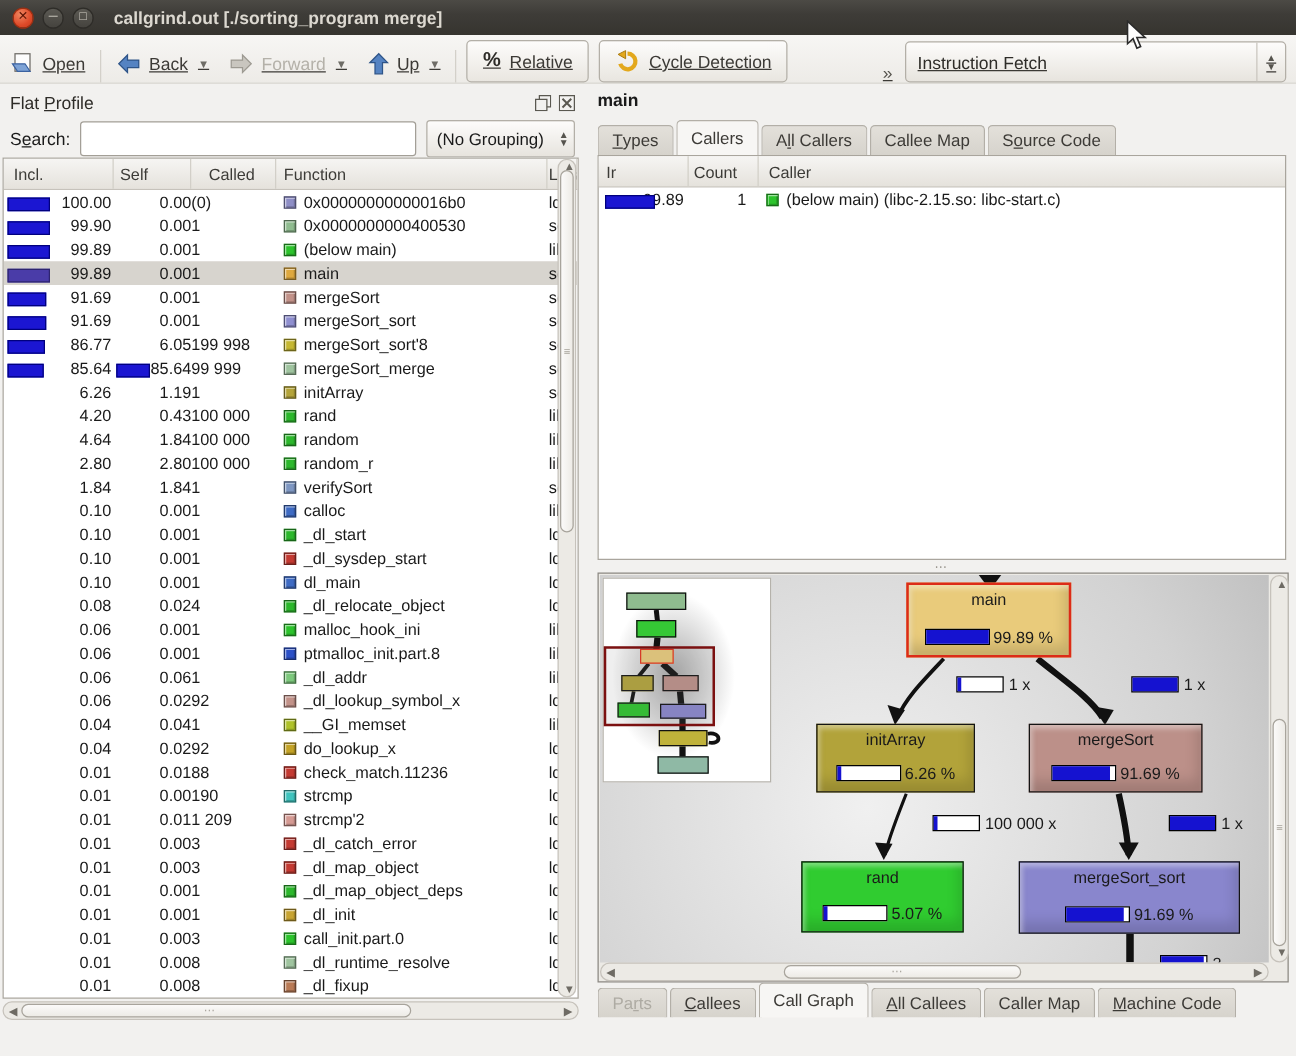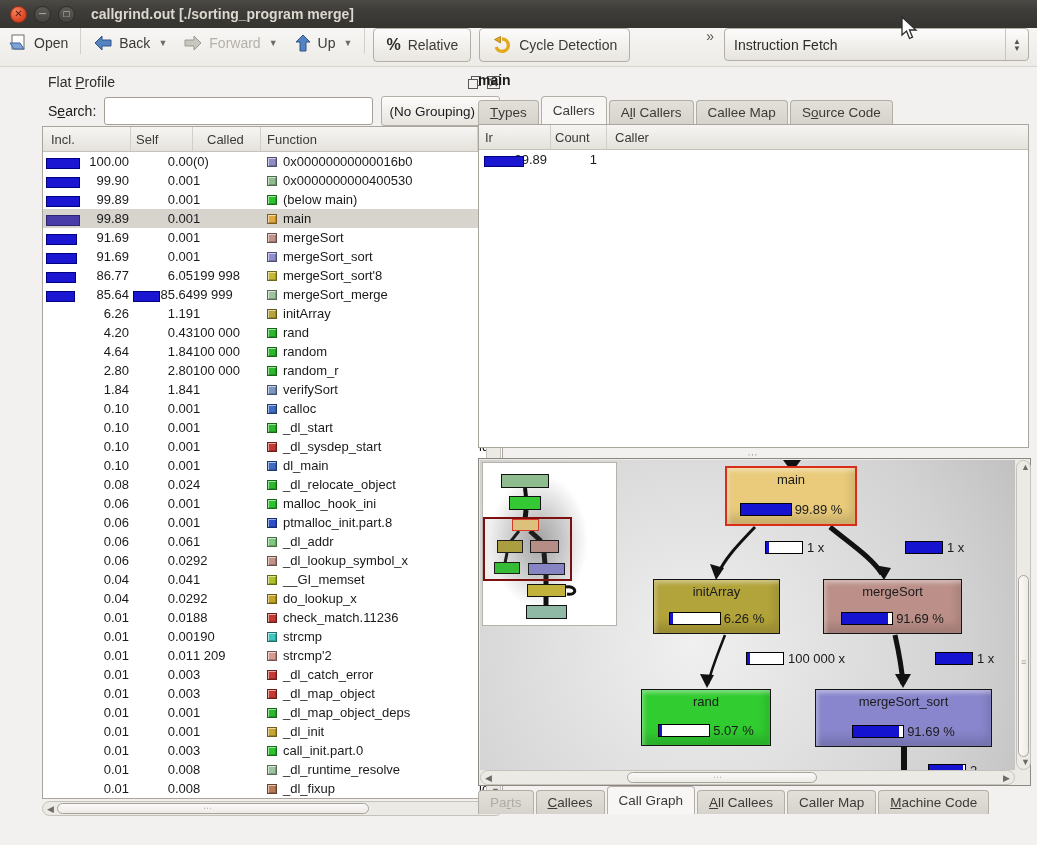--- a/index.html
+++ b/index.html
@@ -12,38 +12,38 @@
     display:flex;align-items:center;}
   .winbtn{width:17px;height:17px;border-radius:50%;margin-left:7px;display:flex;
     align-items:center;justify-content:center;font-size:10px;line-height:1;box-sizing:border-box;}
   .winbtn.close{background:radial-gradient(circle at 35% 30%,#F08660,#DF4A29 60%,#C03A1A);
     border:1px solid #9E2F12;color:#5E1505;margin-left:10px;}
   .winbtn.minmax{background:linear-gradient(180deg,#5C5A54,#45433E);border:1px solid #2E2C28;color:#CFCBC3;}
   .title-text{margin-left:16px;font-weight:bold;font-size:14px;color:#DCD8D0;}
   
   .toolbar{position:absolute;left:0;top:28px;width:100%;height:38px;
     background:linear-gradient(180deg,#F7F6F4,#EDEBE7);border-bottom:1px solid #D8D5CF;
-    display:flex;align-items:flex-start;font-size:14px;color:#3C3A36;}
+    display:flex;align-items:flex-end;font-size:14px;color:#3C3A36;text-decoration:underline;}
   .tbtn{display:flex;align-items:center;gap:6px;padding:0 8px;height:30px;}
   .tsep{width:1px;height:26px;background:#D3D0C9;margin:0 4px;}
   .caret{font-size:9px;color:#6E6C66;margin-left:2px;}
   .disabled-label{color:#B4B1A9;}
   .raisedbtn{display:flex;align-items:center;gap:7px;height:32px;padding:0 12px;
     background:linear-gradient(180deg,#FDFCFB,#E9E6E0);border:1px solid #B3AFA7;border-radius:4px;
     margin:0 4px;}
   .pct-glyph{font-size:16px;font-weight:bold;color:#2E2C28;}
   .overflow-chevron{margin:0 10px 0 72px;color:#55534D;font-size:14px;}
   .combo{display:flex;align-items:center;height:31px;flex:1;margin-right:8px;
     background:linear-gradient(180deg,#FDFCFB,#E7E4DE);border:1px solid #B3AFA7;border-radius:4px;}
   .combo .val{flex:1;padding-left:9px;font-size:14px;color:#2E2C28;}
   .spinner{display:flex;flex-direction:column;align-items:center;justify-content:center;
     width:22px;height:100%;border-left:1px solid #C9C5BE;color:#55534D;font-size:8px;line-height:7px;}
   .arrow-svg{display:block;}
   
-  .dock{position:absolute;left:0;top:66px;width:466px;height:752px;margin-left:40px;}
+  .dock{position:absolute;left:0;top:66px;width:466px;height:752px;}
   .dock-head{position:absolute;left:8px;top:6px;right:6px;height:20px;display:flex;align-items:center;font-size:14px;color:#2E2C28;}
   .dock-head .spacer{flex:1;}
   .dock-mini{width:14px;height:14px;margin-left:5px;display:flex;align-items:center;justify-content:center;}
   .search-row{position:absolute;left:8px;top:30px;right:6px;height:30px;display:flex;align-items:center;font-size:14px;}
   .search-input{width:264px;height:26px;margin-left:8px;background:#FFF;border:1px solid #A39F97;border-radius:3px;padding:0 6px;font:13px "Liberation Sans",sans-serif;}
   .group-combo{margin-left:8px;width:122px;height:28px;display:flex;align-items:center;
     background:linear-gradient(180deg,#FDFCFB,#E7E4DE);border:1px solid #B3AFA7;border-radius:3px;font-size:13.5px;}
   .group-combo .val{flex:1;text-align:center;}
   
   .fp-table{position:absolute;left:2px;top:60px;width:461px;height:673px;background:#FFF;
@@ -579,20 +579,24 @@
     <div class="callers">
       <div class="fp-head">
         <div style="width:72px;padding-left:6px">Ir</div>
         <div style="width:56px;padding-left:4px">Count</div>
         <div style="flex:1;padding-left:8px;border-right:none">Caller</div>
       </div>
       <div id="callers-body">
           <div class="fp-row">
             <div style="width: 72px; position: relative; text-align: right; box-sizing: border-box; padding-right: 4px;"><div class="hbar" style="left: 5px; width: 40px;"></div><span>99.89</span></div>
             <div style="width: 56px; text-align: right; box-sizing: border-box; padding-right: 10px;">1</div>
+            <div class="c-fn">
+              <div class="type-icon" style="background: rgb(44, 196, 44);"></div>
+              <span>(below main) (libc-2.15.so: libc-start.c)</span>
+            </div>
           </div>
         </div>
     </div>
 
     <div class="splitter-h">⋯</div>
 
     <div class="graph-frame">
       <div class="graph-area">
         <svg width="535" height="310" style="position:absolute;left:0;top:0">
           <polygon points="303,0 321,0 312,12" fill="#111"></polygon>

